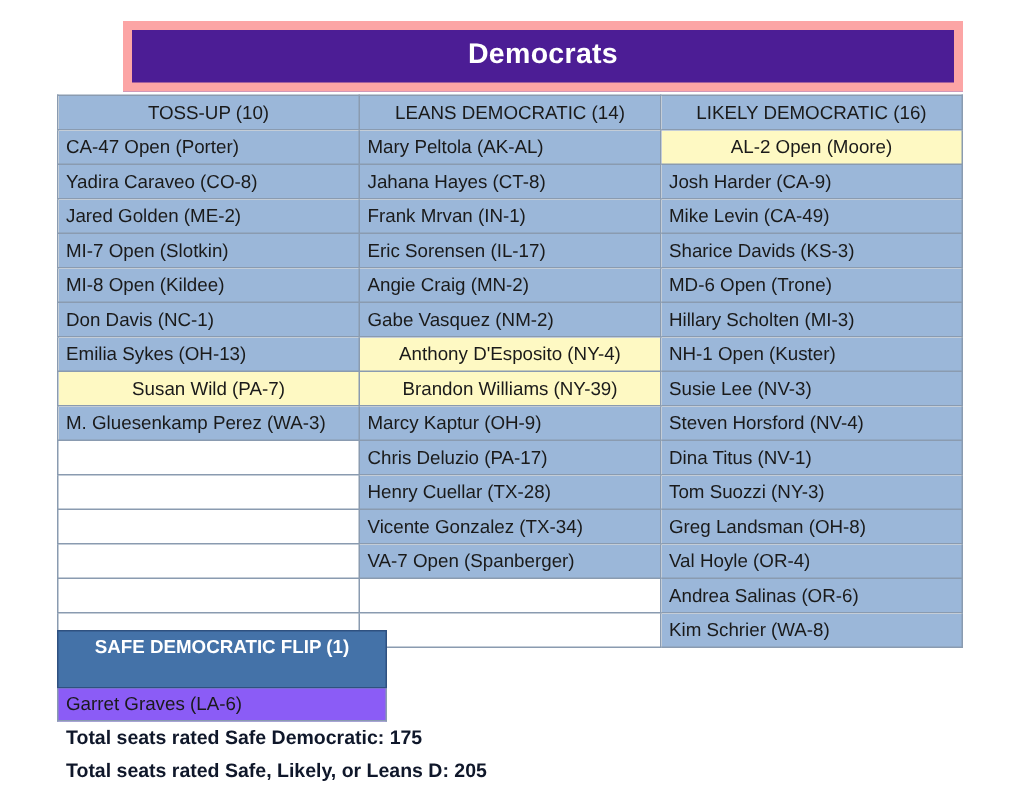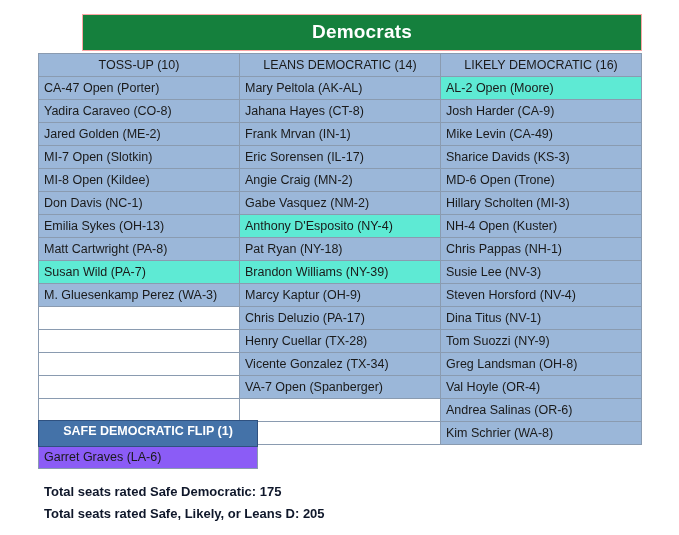--- a/index.html
+++ b/index.html
@@ -14,22 +14,22 @@
     position: relative;
     overflow: hidden;
   }
   .sheet {
     position: absolute;
     left: 38px;
     top: 14px;
     width: 604px;
   }
   .title-bar {
-    background: #15803d;
-    border: 1px solid #fca5a5;
+    background: #4c1d95;
+    border: 6px solid #fca5a5;
     color: #ffffff;
     font-size: 19px;
     font-weight: bold;
     text-align: center;
     padding: 6px 0 7px 0;
     letter-spacing: 0.2px;
     margin-left: 44px;
   }
   table.grid {
     border-collapse: collapse;
@@ -52,41 +52,42 @@
     font-weight: normal;
     text-align: center;
     font-size: 12.5px;
     height: 23px;
     color: #101010;
   }
   td.cell {
     background: #9bb7d9;
   }
   td.flip {
-    background: #5eead4;
+    background: #fef9c3;
+    text-align: center;
   }
   td.empty {
     background: #ffffff;
     border: none;
     height: 22px;
   }
   .safe-block {
     position: absolute;
     left: 38px;
     top: 420px;
     width: 220px;
   }
   .safe-head {
     background: #4472a8;
     border: 1px solid #2f5180;
     color: #ffffff;
     font-weight: bold;
     font-size: 12.5px;
     text-align: center;
-    padding: 3px 0 8px 0;
+    padding: 3px 0 20px 0;
   }
   .safe-row {
     background: #8b5cf6;
     border: 1px solid #8a9bb0;
     border-top: none;
     font-size: 12.5px;
     padding: 3px 5px 4px 5px;
     color: #1a1a1a;
   }
   .totals {
@@ -141,46 +142,41 @@
         <td class="cell">MD-6 Open (Trone)</td>
       </tr>
       <tr>
         <td class="cell">Don Davis (NC-1)</td>
         <td class="cell">Gabe Vasquez (NM-2)</td>
         <td class="cell">Hillary Scholten (MI-3)</td>
       </tr>
       <tr>
         <td class="cell">Emilia Sykes (OH-13)</td>
         <td class="cell flip">Anthony D'Esposito (NY-4)</td>
-        <td class="cell">NH-4 Open (Kuster)</td>
-      </tr>
-      <tr>
-        <td class="cell">Matt Cartwright (PA-8)</td>
-        <td class="cell">Pat Ryan (NY-18)</td>
-        <td class="cell">Chris Pappas (NH-1)</td>
+        <td class="cell">NH-1 Open (Kuster)</td>
       </tr>
       <tr>
         <td class="cell flip">Susan Wild (PA-7)</td>
         <td class="cell flip">Brandon Williams (NY-39)</td>
         <td class="cell">Susie Lee (NV-3)</td>
       </tr>
       <tr>
         <td class="cell">M. Gluesenkamp Perez (WA-3)</td>
         <td class="cell">Marcy Kaptur (OH-9)</td>
         <td class="cell">Steven Horsford (NV-4)</td>
       </tr>
       <tr>
         <td class="empty"></td>
         <td class="cell">Chris Deluzio (PA-17)</td>
         <td class="cell">Dina Titus (NV-1)</td>
       </tr>
       <tr>
         <td class="empty"></td>
         <td class="cell">Henry Cuellar (TX-28)</td>
-        <td class="cell">Tom Suozzi (NY-9)</td>
+        <td class="cell">Tom Suozzi (NY-3)</td>
       </tr>
       <tr>
         <td class="empty"></td>
         <td class="cell">Vicente Gonzalez (TX-34)</td>
         <td class="cell">Greg Landsman (OH-8)</td>
       </tr>
       <tr>
         <td class="empty"></td>
         <td class="cell">VA-7 Open (Spanberger)</td>
         <td class="cell">Val Hoyle (OR-4)</td>

